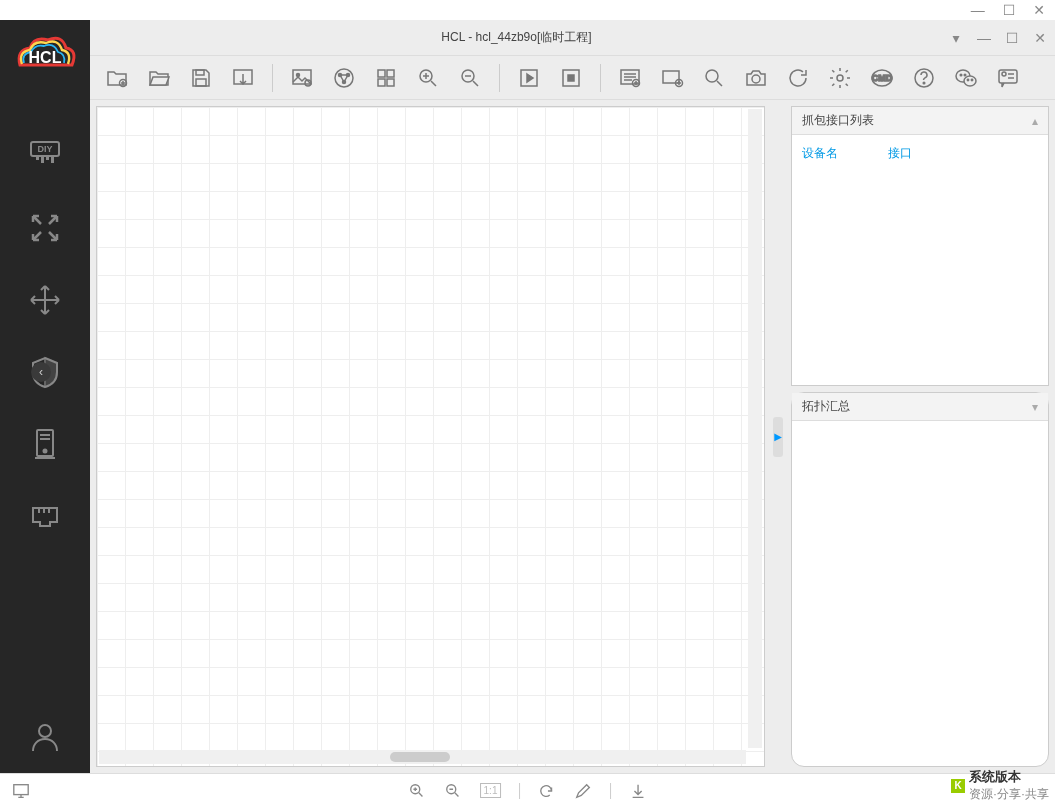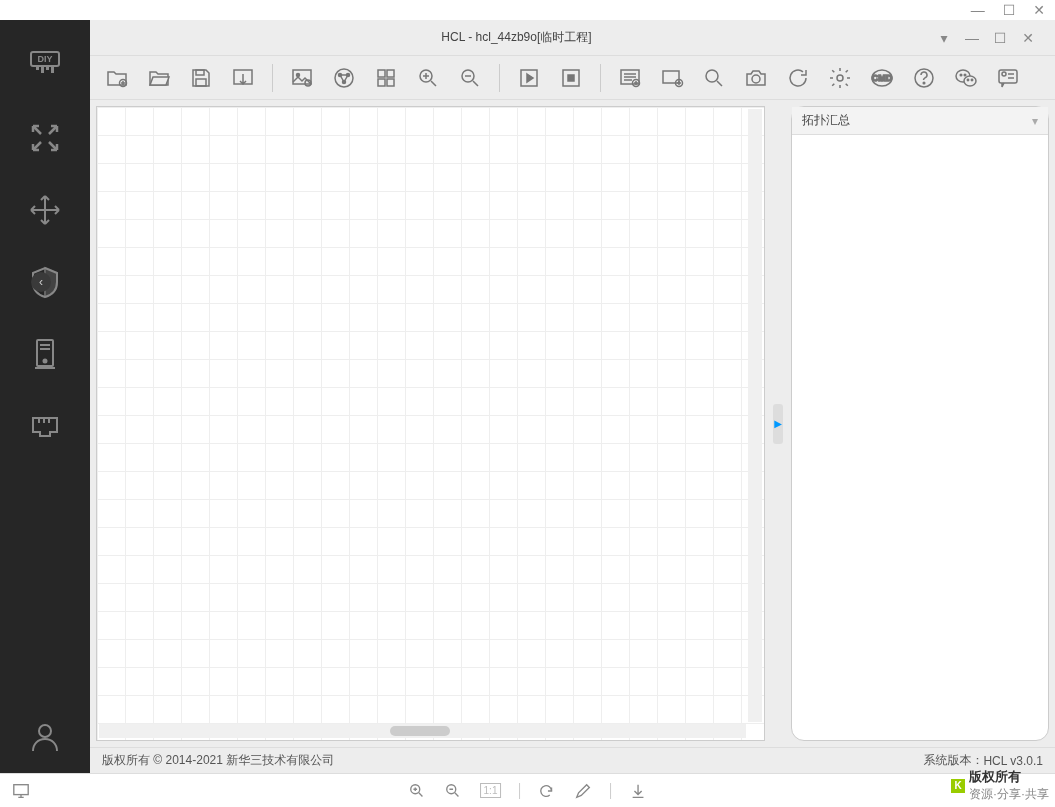--- a/index.html
+++ b/index.html
@@ -13,21 +13,21 @@
 
 .left-sidebar { width: 90px; background: #262626; display: flex; flex-direction: column; align-items: center; padding-top: 10px; position: relative; }
 .logo { width: 70px; height: 50px; display: flex; align-items: center; justify-content: center; margin-bottom: 40px; }
 .side-item { width: 48px; height: 48px; margin: 12px 0; display: flex; align-items: center; justify-content: center; color: #888; cursor: pointer; position: relative; }
 .side-item svg { width: 36px; height: 36px; }
 .side-spacer { flex: 1; }
 .side-chevron { position: absolute; left: 10px; top: 50%; transform: translateY(-50%); width: 20px; height: 20px; border-radius: 50%; background: #3a3a3a; display: flex; align-items: center; justify-content: center; color: #ccc; font-size: 12px; }
 
 .main-area { flex: 1; display: flex; flex-direction: column; background: #ededed; min-width: 0; position: relative; }
 
-.inner-titlebar { height: 36px; display: flex; align-items: center; background: #ededed; border-bottom: 1px solid #ddd; padding: 0 16px; }
+.inner-titlebar { height: 36px; display: flex; align-items: center; background: #ededed; border-bottom: 1px solid #ddd; padding: 0 4px; }
 .inner-titlebar .title { flex: 1; text-align: center; color: #444; font-size: 12px; }
 .inner-titlebar .tctrl { width: 22px; text-align: center; color: #888; cursor: pointer; font-size: 14px; margin-left: 6px; }
 
 .toolbar { height: 44px; display: flex; align-items: center; padding: 0 10px; gap: 8px; background: #ededed; border-bottom: 1px solid #ddd; }
 .tool-btn { width: 34px; height: 34px; display: flex; align-items: center; justify-content: center; color: #8b5cf6; cursor: pointer; border-radius: 3px; }
 .tool-btn svg { width: 24px; height: 24px; stroke: #777; fill: none; stroke-width: 1.5; }
 .tool-sep { width: 1px; height: 28px; background: #ccc; margin: 0 4px; }
 
 .content-row { flex: 1; display: flex; min-height: 0; padding: 6px; gap: 6px; }
 
@@ -71,20 +71,28 @@
 
 <div class="outer-window">
   <div class="outer-titlebar">
     <span class="ctrl">—</span>
     <span class="ctrl">☐</span>
     <span class="ctrl">✕</span>
   </div>
 
   <div class="body-row">
     <div class="left-sidebar">
+      <div class="logo">
+        <svg viewBox="0 0 70 50">
+          <path d="M10 35 Q6 20 20 18 Q24 6 38 10 Q52 4 56 18 Q68 20 62 35 Z" fill="none" stroke="#e53935" stroke-width="3"></path>
+          <path d="M12 34 Q8 22 20 20 Q24 10 36 13 Q48 8 52 20 Q62 22 58 34" fill="none" stroke="#ffd54f" stroke-width="2.4"></path>
+          <path d="M14 33 Q11 24 21 22 Q25 14 34 16 Q44 12 48 22 Q56 24 54 33" fill="none" stroke="#29b6f6" stroke-width="1.8"></path>
+          <text x="35" y="33" text-anchor="middle" fill="#fff" font-size="16" font-weight="bold" font-family="Arial">HCL</text>
+        </svg>
+      </div>
 
       <div class="side-item">
         <svg viewBox="0 0 36 36">
             <rect x="4" y="4" width="28" height="14" rx="2" fill="none" stroke="#888" stroke-width="2"></rect>
             <text x="18" y="14" text-anchor="middle" fill="#888" font-size="9" font-weight="bold">DIY</text>
             <rect x="9" y="18" width="3" height="4" fill="#888"></rect>
             <rect x="14" y="18" width="3" height="7" fill="#888"></rect>
             <rect x="19" y="18" width="3" height="4" fill="#888"></rect>
             <rect x="24" y="18" width="3" height="7" fill="#888"></rect>
           </svg>
@@ -302,36 +310,41 @@
           <div class="canvas-scroll-h">
               <div class="scroll-thumb-h"></div>
             </div>
         </div>
 
         <div class="splitter">
           <div class="splitter-handle">▶</div>
         </div>
 
         <div class="right-panel">
+          <div class="panel-box top">
+            <div class="panel-head">
+              <span>抓包接口列表</span>
+              <span class="sp"></span>
+              <span class="pm">▴</span>
+            </div>
+            <div class="panel-cols">
+              <span>设备名</span>
+              <span>接口</span>
+            </div>
+          </div>
           <div class="panel-box bottom">
             <div class="panel-head">
               <span>拓扑汇总</span>
               <span class="sp"></span>
               <span class="pm">▾</span>
             </div>
           </div>
         </div>
       </div>
 
-      <div class="status-bar">
-        <span>版权所有 © 2014-2021 新华三技术有限公司</span>
-        <span class="sp"></span>
-        <span>系统版本：</span>
-        <span>HCL v3.0.1</span>
-      </div>
     </div>
   </div>
 
   <div class="bottom-toolbar" style="position:relative;">
     <div class="bt">
         <svg viewBox="0 0 20 20">
           <rect x="2" y="3" width="16" height="11"></rect>
           <path d="M7 17h6M10 14v3"></path>
         </svg>
       </div>
@@ -365,18 +378,18 @@
       <div class="bt">
           <svg viewBox="0 0 20 20">
             <path d="M10 3v10M6 10l4 4 4-4M4 17h12"></path>
           </svg>
         </div>
     </div>
     <div class="sp"></div>
     <div class="watermark">
       <div class="k">K</div>
       <div>
-        <div class="t1">版权所有</div>
+        <div class="t1">系统版本</div>
         <div class="t2">资源·分享·共享</div>
       </div>
     </div>
   </div>
 </div>
 
 </body></html>

